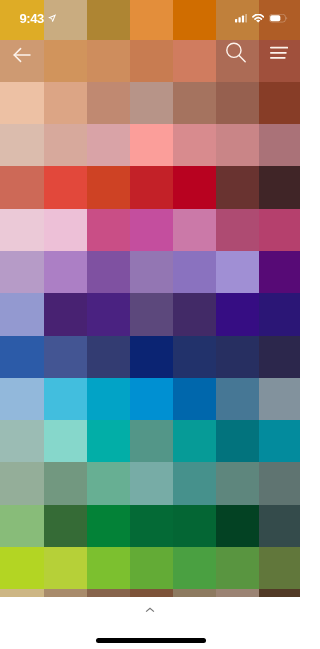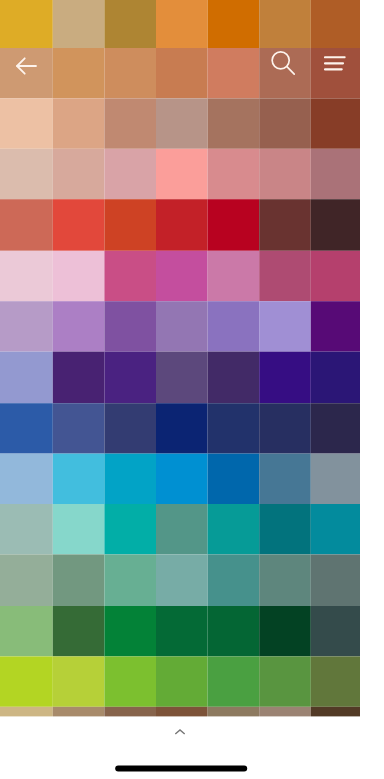--- a/index.html
+++ b/index.html
@@ -158,20 +158,44 @@
         <div class="swatch" style="background: rgb(205, 182, 132);"></div>
         <div class="swatch" style="background: rgb(168, 139, 107);"></div>
         <div class="swatch" style="background: rgb(135, 100, 76);"></div>
         <div class="swatch" style="background: rgb(125, 83, 57);"></div>
         <div class="swatch" style="background: rgb(141, 122, 96);"></div>
         <div class="swatch" style="background: rgb(155, 131, 115);"></div>
         <div class="swatch" style="background: rgb(82, 58, 38);"></div>
       </div>
     </div>
 
+  <div id="statusbar">
+    <div id="clock">9:43</div>
+    <svg id="locarrow" width="8.4" height="8.4" viewBox="0 0 18 18">
+      <path fill="#ffffff" fill-rule="evenodd" d="M17.3 0.7 L0.9 7.5 Q-0.1 7.9 0.9 8.3 L7.3 10.7 L9.7 17.1 Q10.1 18.1 10.5 17.1 Z M13.3 4.7 L9.6 13.6 L8.8 9.2 L4.4 8.4 Z"></path>
+    </svg>
+    <div id="sb-right">
+      <svg id="sig" width="12.4" height="8.4" viewBox="0 0 124 84">
+        <rect x="0" y="50" width="22" height="34" rx="6" fill="#fff"></rect>
+        <rect x="35" y="32" width="22" height="52" rx="6" fill="#fff"></rect>
+        <rect x="69" y="16" width="22" height="68" rx="6" fill="#fff"></rect>
+        <rect x="102" y="0" width="22" height="84" rx="6" fill="#fff" opacity="0.42"></rect>
+      </svg>
+      <svg id="wifi" width="12.4" height="8.4" viewBox="0 0 124 84">
+        <path fill="none" stroke="#fff" stroke-width="17" stroke-linecap="round" d="M9.5 29 C23.5 13 42 4 62 4 C82 4 100.5 13 114.5 29"></path>
+        <path fill="none" stroke="#fff" stroke-width="17" stroke-linecap="round" d="M30 51 C39 41.5 50 36 62 36 C74 36 85 41.5 94 51"></path>
+        <path fill="#fff" d="M62 84 L84 65.5 C77.8 60.7 70.3 58 62 58 C53.7 58 46.2 60.7 40 65.5 Z"></path>
+      </svg>
+      <svg id="batt" width="18.6" height="8.4" viewBox="0 0 186 84">
+        <rect x="3.2" y="3.2" width="161.6" height="77.6" rx="27" fill="none" stroke="#fff" stroke-width="6" opacity="0.42"></rect>
+        <rect x="11.5" y="11.5" width="102" height="61" rx="18" fill="#fff"></rect>
+        <path d="M175 29 C184.5 33 184.5 51 175 55 Z" fill="#fff" opacity="0.42"></path>
+      </svg>
+    </div>
+  </div>
 
   <div id="navbar">
     <svg id="back" width="18" height="16" viewBox="0 0 18 16">
       <path d="M1.2 8 H17" stroke="#fdf3ec" stroke-width="1.5" stroke-linecap="round" fill="none"></path>
       <path d="M7.6 1.6 L1.2 8 L7.6 14.4" stroke="#fdf3ec" stroke-width="1.5" stroke-linecap="round" stroke-linejoin="round" fill="none"></path>
     </svg>
     <svg id="search" width="24" height="24" viewBox="0 0 24 24">
       <circle cx="10.9" cy="9.3" r="7.1" stroke="#fdf3ec" stroke-width="1.4" fill="none"></circle>
       <path d="M16.1 14.5 L22.2 20.8" stroke="#fdf3ec" stroke-width="1.4" stroke-linecap="round" fill="none"></path>
     </svg>

